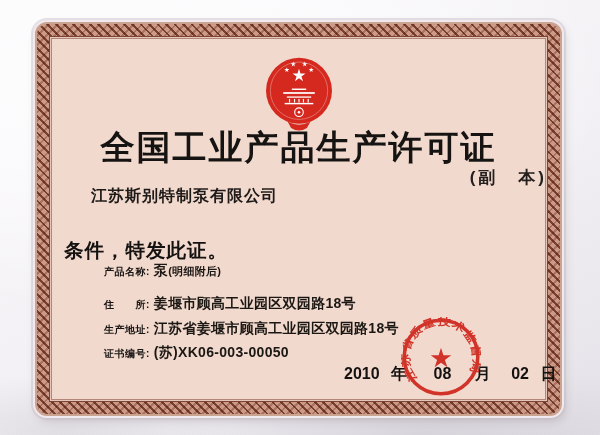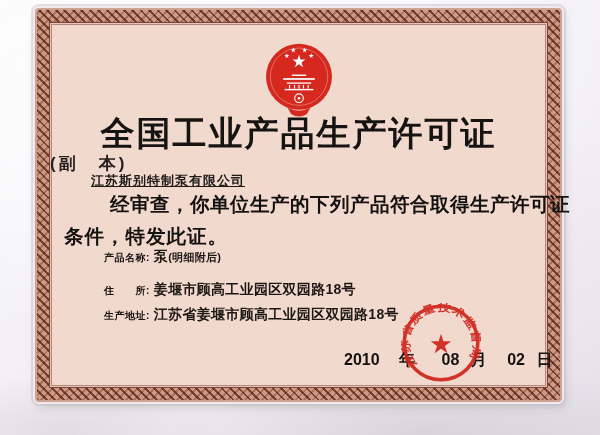--- a/index.html
+++ b/index.html
@@ -10,67 +10,67 @@
       radial-gradient(120% 90% at 30% 20%, rgba(255,255,255,.9), rgba(255,255,255,0) 60%),
       linear-gradient(155deg,#fbfafc 0%,#f2f0f4 55%,#e9e6ec 85%,#e2dfe6 100%);
   }
   .photo-shade{position:absolute;inset:0;pointer-events:none;
     background:
       radial-gradient(60% 25% at 70% 100%, rgba(120,110,120,.14), transparent 70%),
       radial-gradient(40% 18% at 10% 99%, rgba(120,110,120,.12), transparent 70%);
   }
   
   .cert-frame{
-    position:absolute;left:35px;top:8px;width:523px;height:390px;
+    position:absolute;left:35px;top:22px;width:523px;height:390px;
     background-color:#b27c66;
     background-image:
       repeating-linear-gradient(45deg, rgba(110,48,34,.85) 0 2px, rgba(208,160,140,.55) 2px 6px),
       repeating-linear-gradient(-45deg, rgba(110,48,34,.85) 0 2px, rgba(224,184,166,.4) 2px 6px);
     border:2px solid #caa391;
     box-shadow:
       0 0 0 2px #f2e9ee,
       0 0 0 4px rgba(200,190,200,.45),
       2px 4px 10px rgba(90,70,80,.25);
-    border-radius:4px;
+    border-radius:12px;
   }
   .cert-inner{
     position:absolute;inset:12px;
     background-color:#f2d9ce;
     background-image:
       radial-gradient(rgba(214,160,142,.55) 0.6px, transparent 0.7px),
       radial-gradient(rgba(255,245,240,.8) 0.6px, transparent 0.7px);
     background-size:4px 4px,4px 4px;
     background-position:0 0,2px 2px;
     border:1px solid #7d4433;
     box-shadow:inset 0 0 0 1px rgba(240,215,205,.8), inset 0 0 0 2px rgba(125,68,51,.55);
   }
   .emblem{position:absolute;top:20px;left:50%;transform:translateX(-50%);}
   .cert-title{
     position:absolute;top:88px;left:0;right:0;text-align:center;
     font-size:34px;font-weight:bold;color:#161412;letter-spacing:2px;white-space:nowrap;
   }
   .cert-subtitle{
-    position:absolute;top:129px;left:0;right:0;text-align:left;
+    position:absolute;top:129px;left:0;right:0;text-align:right;
     font-size:17px;font-weight:600;color:#24201e;letter-spacing:3px;
   }
   .company{
     position:absolute;top:149px;left:41px;
-    font-size:13px;font-weight:bold;color:#1d1a18;letter-spacing:1px;text-decoration:underline;
+    font-size:16px;font-weight:bold;color:#1d1a18;letter-spacing:1px;
   }
   .stmt1{position:absolute;top:168px;left:60px;font-size:19.5px;font-weight:bold;color:#141210;letter-spacing:.5px;white-space:nowrap;}
   .stmt2{position:absolute;top:200px;left:14px;font-size:19.5px;font-weight:bold;color:#141210;letter-spacing:1px;}
   .field-row{position:absolute;left:54px;white-space:nowrap;}
   .field-label{font-size:10px;font-weight:bold;color:#171412;letter-spacing:.5px;}
   .field-value{font-size:14px;font-weight:bold;color:#1b1713;margin-left:4px;letter-spacing:.3px;}
   .field-value small{font-size:11px;}
   .issue-date{position:absolute;top:327px;left:294px;font-size:16px;font-weight:bold;color:#141210;white-space:nowrap;z-index:1;}
   .issue-date span{display:inline-block;}
-  .d-year{margin-right:15px;}
+  .d-year{margin-right:7px;}
   .d-year-u{margin-right:22px;}
-  .d-month{margin-right:7px;}
+  .d-month{margin-right:19px;}
   .d-month-u{margin-right:16px;}
   .d-day{margin-right:7px;}
   .footnote{
     position:absolute;top:343px;left:14px;
     font-size:9.5px;font-weight:bold;color:#45302a;letter-spacing:.5px;
   }
   .seal{position:absolute;left:351px;top:280px;z-index:2;opacity:.92;}
   .seal text{font-weight:bold;}
 </style>
 </head>
@@ -104,31 +104,33 @@
       <circle cx="50" cy="77" r="6" fill="none" stroke="#fff" stroke-width="1.6"></circle>
       <circle cx="50" cy="77" r="1.8" fill="#fff"></circle>
       <path d="M34,90 Q50,99 66,90 L61,99 Q50,106 39,99 Z" fill="#d5281e"></path>
     </svg>
 
     <div class="cert-title">全国工业产品生产许可证</div>
     <div class="cert-subtitle">(副　本)</div>
 
     <div class="company">江苏斯别特制泵有限公司</div>
 
-    <div class="stmt1">经审查，你单位生产的下列产品符合取得生产许可证</div>
     <div class="stmt2">条件，特发此证。</div>
 
     <div class="field-row" style="top:224px">
       <span class="field-label">产品名称:</span><span class="field-value"><span>泵</span><small>(明细附后)</small></span>
     </div>
     <div class="field-row" style="top:257px">
       <span class="field-label">住　　所:</span><span class="field-value">姜堰市顾高工业园区双园路18号</span>
     </div>
     <div class="field-row" style="top:282px">
       <span class="field-label">生产地址:</span><span class="field-value">江苏省姜堰市顾高工业园区双园路18号</span>
+    </div>
+    <div class="field-row" style="top:306px">
+      <span class="field-label">证书编号:</span><span class="field-value">(苏)XK06-003-00050</span>
     </div>
 
     <div class="issue-date">
       <span class="d-year">2010</span>
       <span class="d-year-u">年</span>
       <span class="d-month">08</span>
       <span class="d-month-u">月</span>
       <span class="d-day">02</span>
       <span class="d-day-u">日</span>
     </div>

